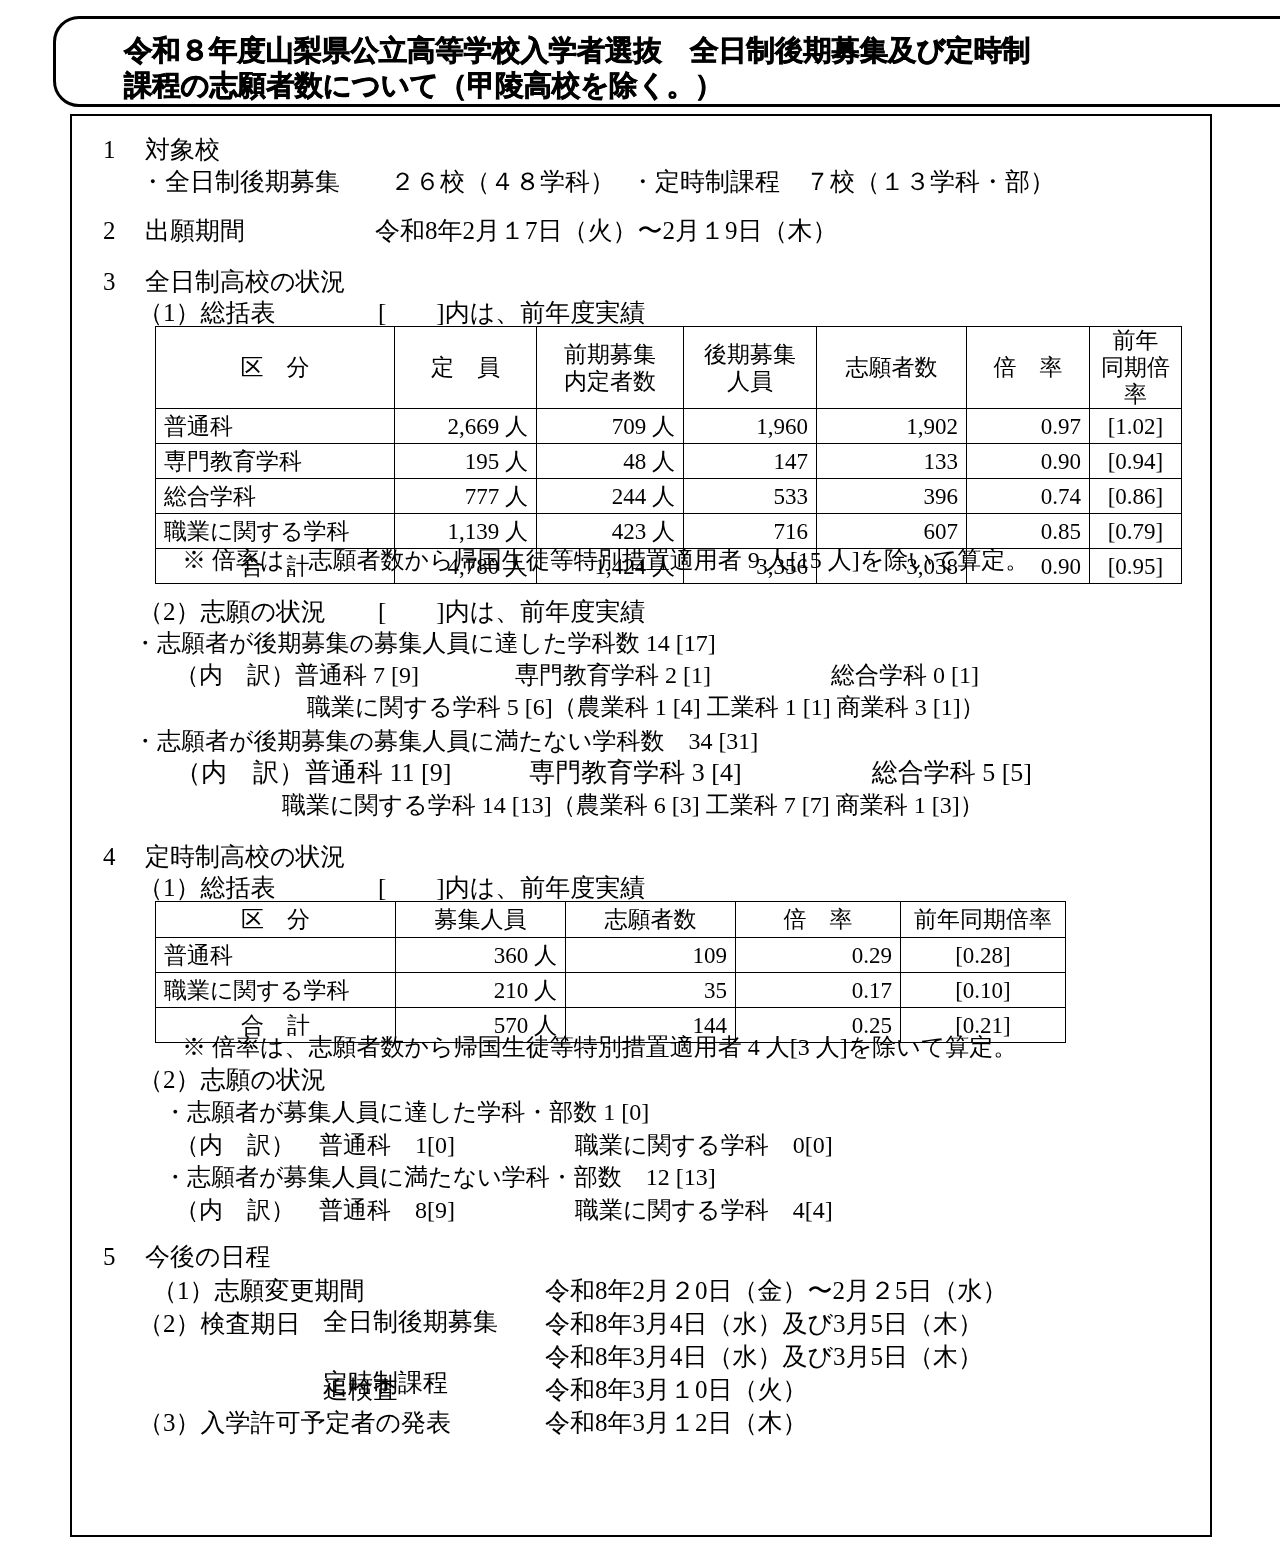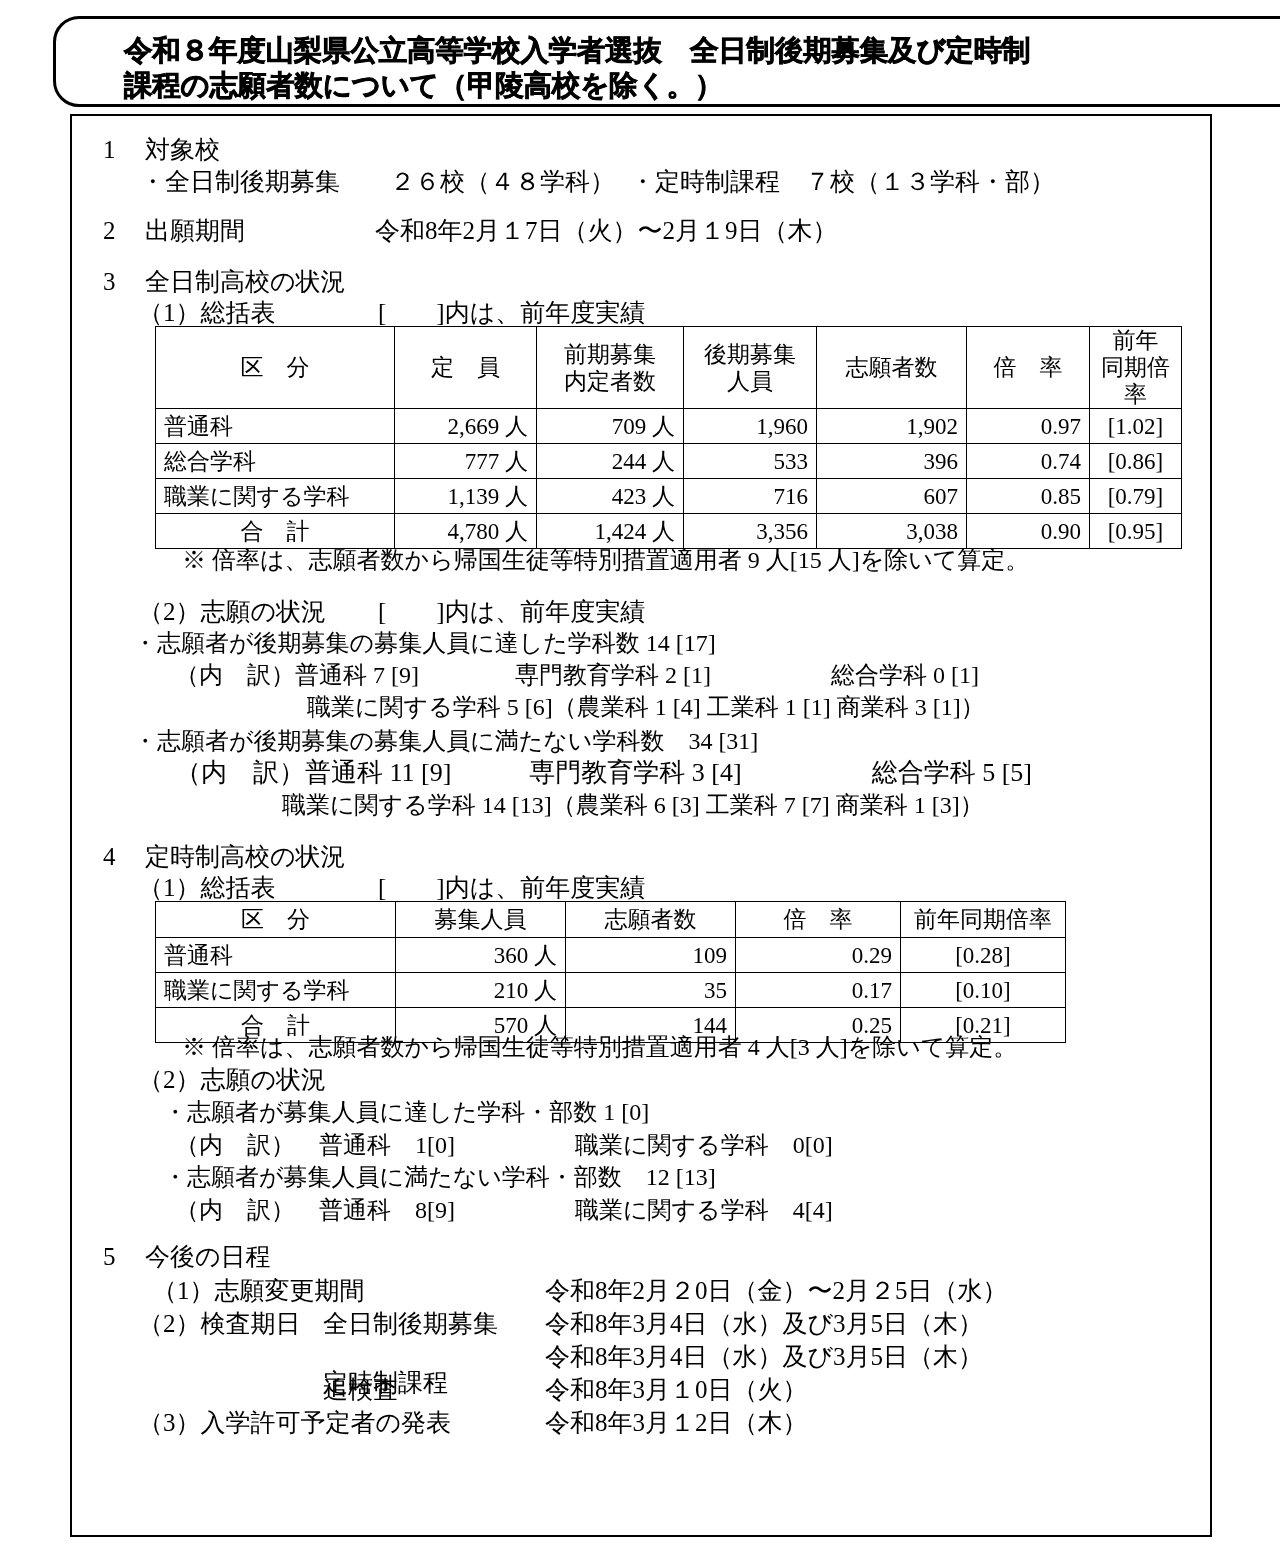--- a/index.html
+++ b/index.html
@@ -167,20 +167,29 @@
       <tr>
         <td class="lbl">普通科</td>
         <td class="num">2,669 人</td>
         <td class="num">709 人</td>
         <td class="num">1,960</td>
         <td class="num">1,902</td>
         <td class="num">0.97</td>
         <td class="ctr">[1.02]</td>
       </tr>
       <tr>
+        <td class="lbl">専門教育学科</td>
+        <td class="num">195 人</td>
+        <td class="num">48 人</td>
+        <td class="num">147</td>
+        <td class="num">133</td>
+        <td class="num">0.90</td>
+        <td class="ctr">[0.94]</td>
+      </tr>
+      <tr>
         <td class="lbl">総合学科</td>
         <td class="num">777 人</td>
         <td class="num">244 人</td>
         <td class="num">533</td>
         <td class="num">396</td>
         <td class="num">0.74</td>
         <td class="ctr">[0.86]</td>
       </tr>
       <tr>
         <td class="lbl">職業に関する学科</td>
@@ -263,21 +272,21 @@
   <div class="ln" style="left:163px; top:1163px; font-size:24px;">・志願者が募集人員に満たない学科・部数　12 [13]</div>
   <div class="ln" style="left:175px; top:1196px; font-size:24px;">（内　訳）　普通科　8[9]　　　　　職業に関する学科　4[4]</div>
 
   <div class="sec-num ln" style="left:103px; top:1243px;">5</div>
   <div class="ln" style="left:145px; top:1243px;">今後の日程</div>
 
   <div class="ln" style="left:138px; top:1277px;margin-left:14px;">（1）志願変更期間</div>
   <div class="ln" style="left:545px; top:1277px;">令和8年2月２0日（金）〜2月２5日（水）</div>
 
   <div class="ln" style="left:138px; top:1310px;">（2）検査期日</div>
-  <div class="ln" style="left:323px; top:1310px;">全日制後期募集</div>
+  <div class="ln" style="left:323px; top:1310px;font-family:Liberation Mono, monospace;">全日制後期募集</div>
   <div class="ln" style="left:545px; top:1310px;">令和8年3月4日（水）及び3月5日（木）</div>
 
   <div class="ln" style="left:323px; top:1343px;margin-top:26px;">定時制課程</div>
   <div class="ln" style="left:545px; top:1343px;">令和8年3月4日（水）及び3月5日（木）</div>
 
   <div class="ln" style="left:323px; top:1376px;">追検査</div>
   <div class="ln" style="left:545px; top:1376px;">令和8年3月１0日（火）</div>
 
   <div class="ln" style="left:138px; top:1409px;">（3）入学許可予定者の発表</div>
   <div class="ln" style="left:545px; top:1409px;">令和8年3月１2日（木）</div>

